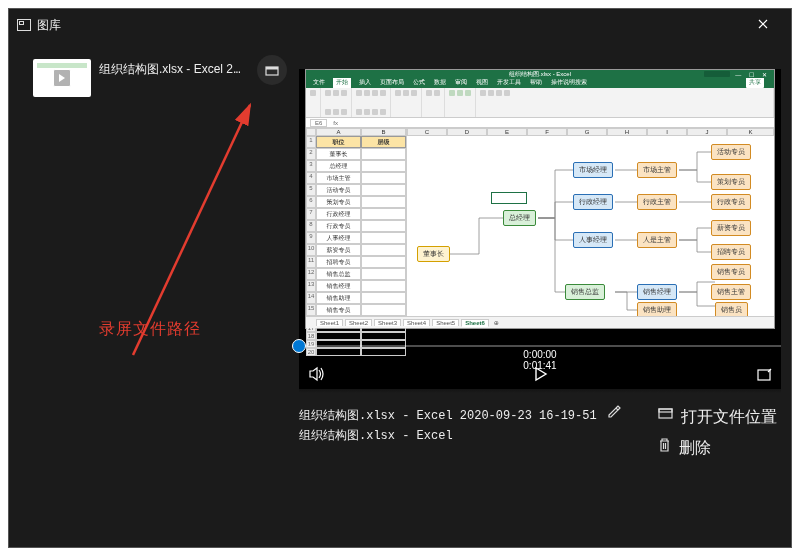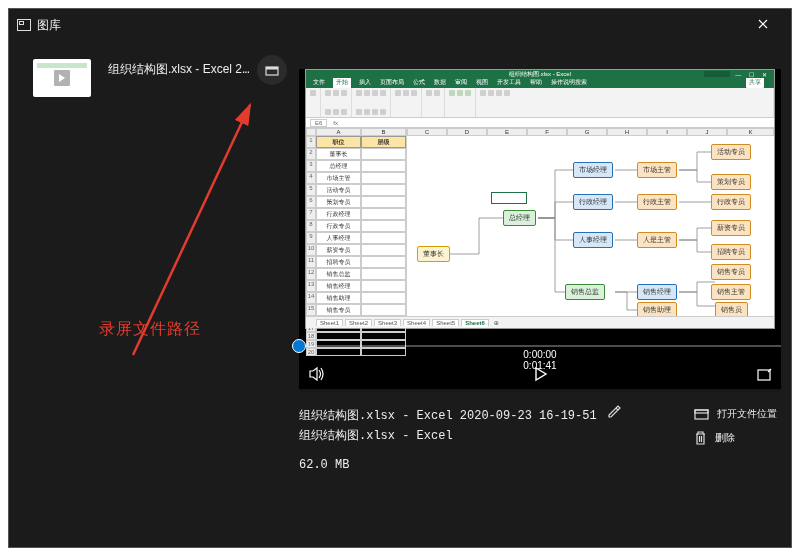--- a/index.html
+++ b/index.html
@@ -68,21 +68,21 @@
   .seek .handle { position:absolute; top:-6px; left:-7px; width:14px; height:14px; background:#0078d4; border-radius:50%; border:1px solid #fff;}
   .timebar { position:absolute; left:0; right:0; bottom:24px; height:16px; display:flex; align-items:center; justify-content:space-between; color:#fff; font-size:10px; padding:0 10px;flex-direction:column;}
   .ctrlbar { position:absolute; left:0; right:0; bottom:0; height:26px; display:flex; align-items:center; color:#fff; padding:0 10px;}
   .ctrlbar .mid { flex:1; display:flex; justify-content:center; }
   .shadow { position:absolute; left:0; right:0; bottom:-4px; height:6px; background:linear-gradient(#000,transparent); opacity:.4;}
   .meta { margin-top: 16px; color:#eee; font-size:12px; }
   .meta-row { display:flex;font-family:Liberation Mono, monospace; }
   .meta-left { flex:1; }
   .name-line { display:flex; align-items:center; gap:10px; line-height:20px; }
   .meta-right { display:flex; flex-direction:column; gap:10px; margin-right:4px; padding-top:2px;}
-  .act-row { display:flex; align-items:center; gap:8px; font-size:10px;}
+  .act-row { display:flex; gap:8px; font-size:16px;}
   .fsize { margin-top:12px; font-size:12px; }
   svg { overflow: visible; }
 </style>
 </head>
 <body>
 
 <div class="win">
 
   <div class="titlebar">
     <span class="ticon">
@@ -106,21 +106,21 @@
       <div class="thumb-row">
         <div class="thumb">
           <div class="th-bg"></div>
           <div class="play">
             <svg width="8" height="8" viewBox="0 0 8 8">
                 <polygon points="1,0 7,4 1,8" fill="#fff"></polygon>
               </svg>
           </div>
         </div>
         <div class="thumb-label-wrap">
-          <div class="thumb-label" style="max-width:150px; white-space:nowrap; overflow:hidden; text-overflow:ellipsis;text-align:right;">组织结构图.xlsx - Excel 2<span style="letter-spacing:-1px;">...</span></div>
+          <div class="thumb-label" style="max-width:150px; white-space:nowrap; overflow:hidden; text-overflow:ellipsis;">组织结构图.xlsx - Excel 2<span style="letter-spacing:-1px;">...</span></div>
           <div class="path-btn">
             <svg width="14" height="11" viewBox="0 0 14 11">
                 <rect x="1" y="2" width="12" height="8" fill="none" stroke="#ddd" stroke-width="1.2"></rect>
                 <rect x="1" y="2" width="12" height="2.5" fill="#ddd"></rect>
               </svg>
           </div>
         </div>
       </div>
     </div>
 
@@ -447,21 +447,20 @@
               <span>组织结构图.xlsx - Excel 2020-09-23 16-19-51</span>
               <span>
                 <svg width="14" height="14" viewBox="0 0 14 14">
                     <path d="M2 12 L2 10 L9 3 L11 5 L4 12 Z M9 3 L11 1 L13 3 L11 5" fill="none" stroke="#ddd" stroke-width="1.2"></path>
                   </svg>
               </span>
             </div>
             <div class="name-line">
               <span>组织结构图.xlsx - Excel</span>
             </div>
-            <div class="fsize">62.0 MB</div>
           </div>
           <div class="meta-right">
             <div class="act-row">
               <svg width="15" height="12" viewBox="0 0 15 12">
                   <rect x="1" y="2" width="13" height="9" fill="none" stroke="#ddd" stroke-width="1.2"></rect>
                   <rect x="1" y="2" width="13" height="3" fill="none" stroke="#ddd" stroke-width="1.2"></rect>
                 </svg>
               <span>打开文件位置</span>
             </div>
             <div class="act-row">

